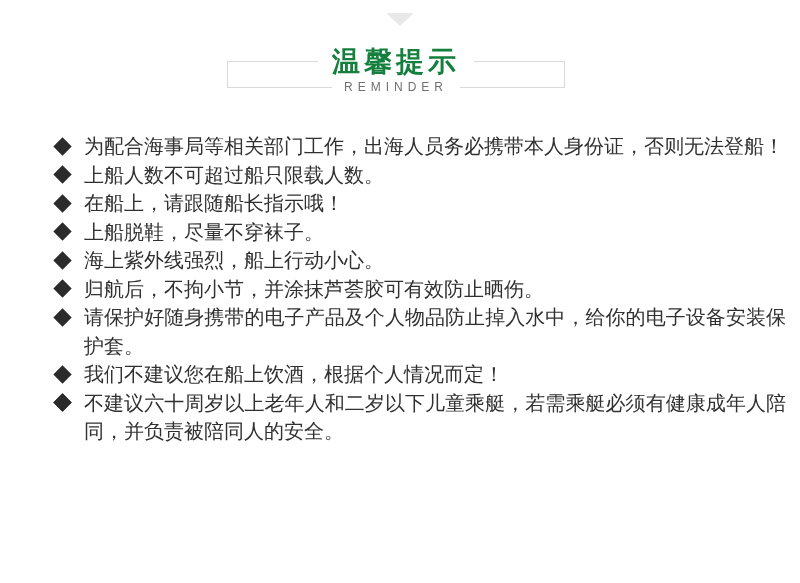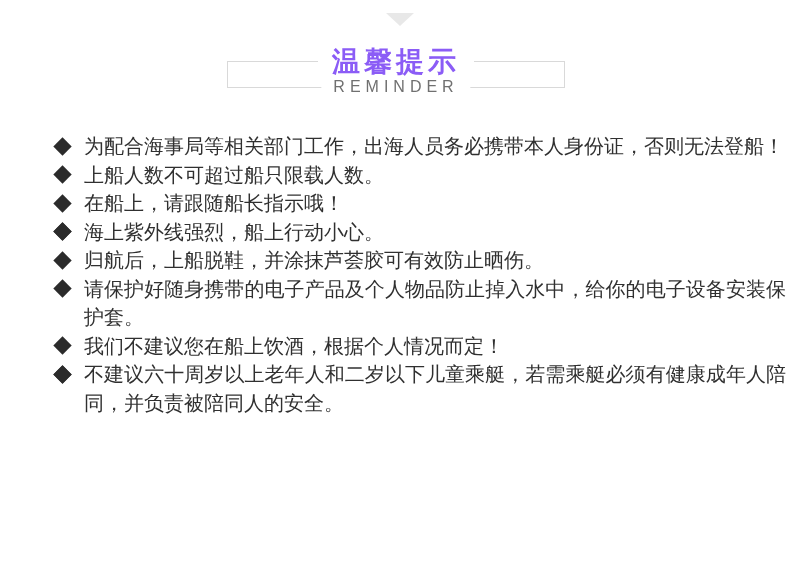--- a/index.html
+++ b/index.html
@@ -42,31 +42,31 @@
     position: absolute;
     top: 0;
     left: 50%;
     transform: translate(-50%, -50%);
     background: #ffffff;
     padding: 0 14px;
     white-space: nowrap;
     font-size: 28px;
     font-weight: bold;
     letter-spacing: 4px;
-    color: #8b5cf6;
+    color: #15803d;
   }
   .title-en {
     position: absolute;
     bottom: 0;
     left: 50%;
     transform: translate(-50%, 50%);
     background: #ffffff;
     padding: 0 12px;
     white-space: nowrap;
-    font-size: 16px;
+    font-size: 12px;
     letter-spacing: 5px;
     color: #707070;
   }
 
   
   .reminder-list {
     position: absolute;
     left: 38px;
     top: 116px;
     width: 732px;
@@ -101,22 +101,22 @@
 
   <div class="title-frame">
     <div class="title-cn">温馨提示</div>
     <div class="title-en">REMINDER</div>
   </div>
 
   <ul class="reminder-list" id="reminder-list">
       <li class="item"><span class="diamond"></span><span>为配合海事局等相关部门工作，出海人员务必携带本人身份证，否则无法登船！</span></li>
       <li class="item"><span class="diamond"></span><span>上船人数不可超过船只限载人数。</span></li>
       <li class="item"><span class="diamond"></span><span>在船上，请跟随船长指示哦！</span></li>
-      <li class="item"><span class="diamond"></span></li>
+      <li class="item"><span class="diamond"></span><span>上船脱鞋，尽量不穿袜子。</span></li>
       <li class="item"><span class="diamond"></span><span>海上紫外线强烈，船上行动小心。</span></li>
-      <li class="item"><span class="diamond"></span><span>归航后，上船脱鞋，并涂抹芦荟胶可有效防止晒伤。</span></li>
+      <li class="item"><span class="diamond"></span><span>归航后，不拘小节，并涂抹芦荟胶可有效防止晒伤。</span></li>
       <li class="item"><span class="diamond"></span><span>请保护好随身携带的电子产品及个人物品防止掉入水中，给你的电子设备安装保护套。</span></li>
       <li class="item"><span class="diamond"></span><span>我们不建议您在船上饮酒，根据个人情况而定！</span></li>
       <li class="item"><span class="diamond"></span></li>
       <li class="item"><span class="diamond"></span><span>不建议六十周岁以上老年人和二岁以下儿童乘艇，若需乘艇必须有健康成年人陪同，并负责被陪同人的安全。</span></li>
     </ul>
 
 </div>
 
 </body></html>

